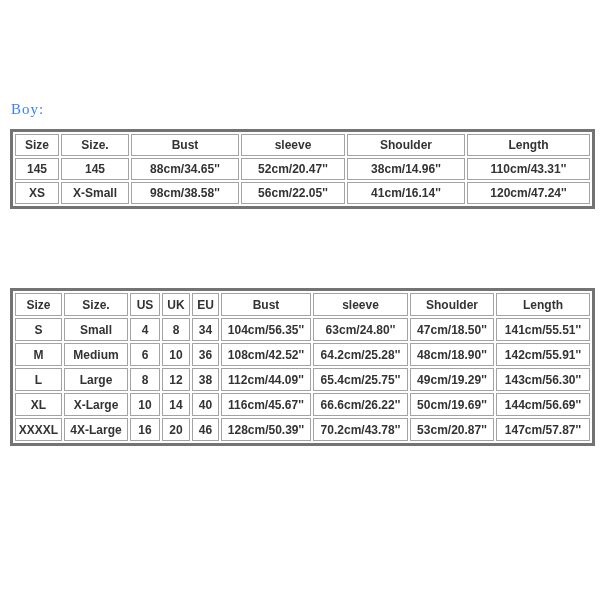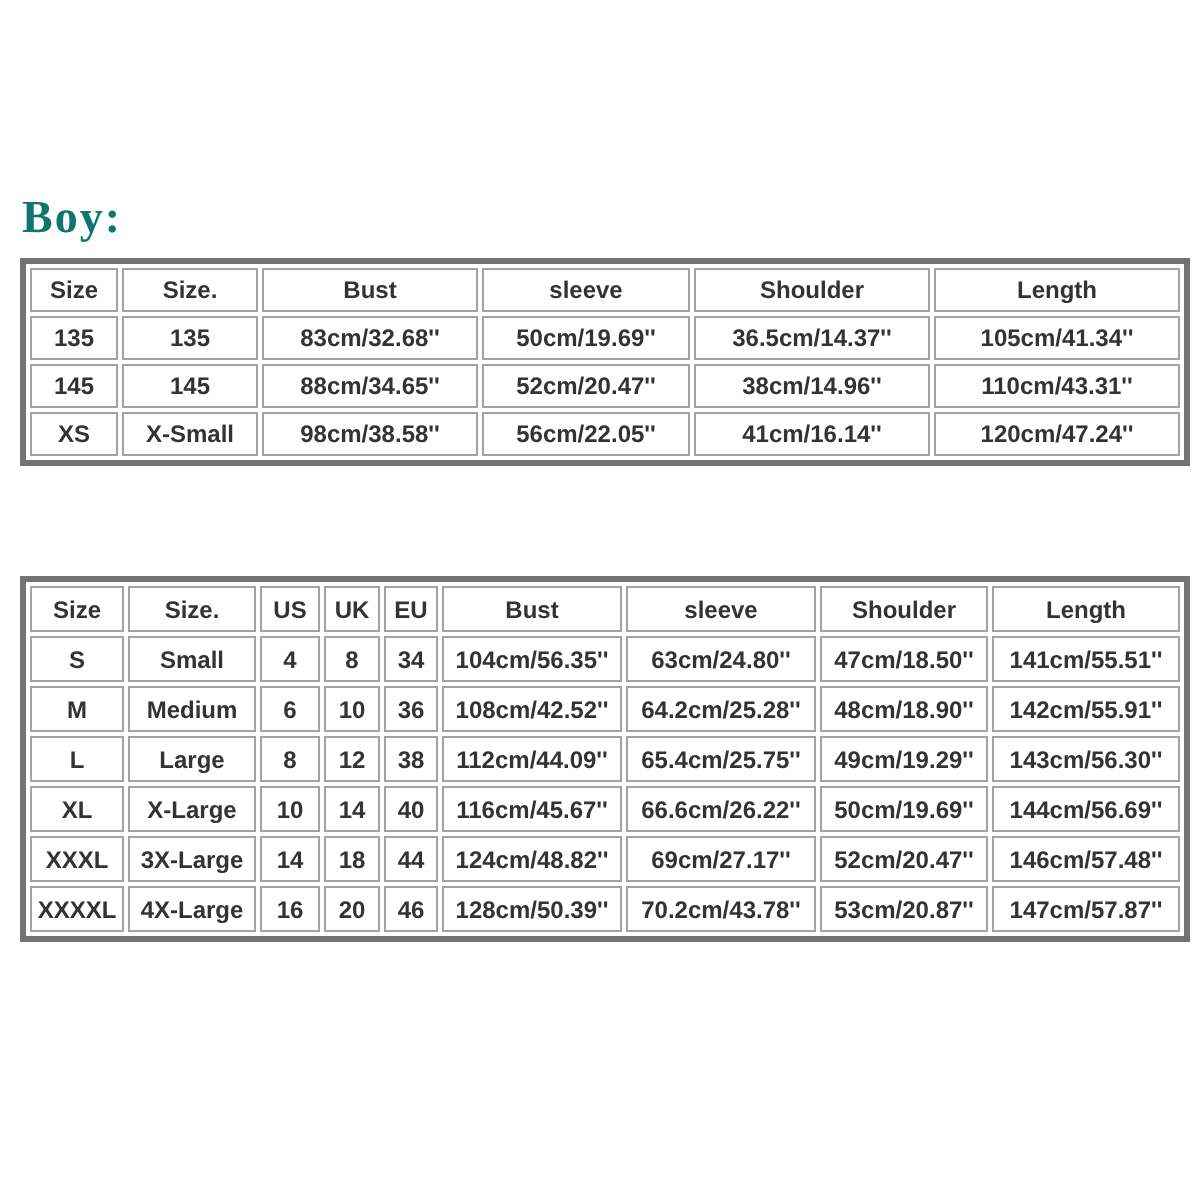--- a/index.html
+++ b/index.html
@@ -12,24 +12,24 @@
     width: 600px;
     height: 600px;
     background: #ffffff;
     overflow: hidden;
     font-family: "Liberation Sans", sans-serif;
   }
   .section-heading {
     position: absolute;
     left: 11px;
     font-family: "Liberation Serif", serif;
-    font-weight: bold;
-    font-size: 23px;
+    font-weight: normal;
+    font-size: 15px;
     line-height: 24px;
-    color: #0f766e;
+    color: #3b82f6;
     letter-spacing: 1px;
   }
   #boy-heading { top: 97px; }
   #man-heading { top: 259px; margin-top: 40px; }
 
   table.size-table {
     position: absolute;
     left: 10px;
     width: 581px;
     table-layout: fixed;
@@ -76,28 +76,20 @@
         <tr>
           <th>Size</th>
           <th>Size.</th>
           <th>Bust</th>
           <th>sleeve</th>
           <th>Shoulder</th>
           <th>Length</th>
         </tr>
       </thead>
     <tbody>
-        <tr>
-          <td>135</td>
-          <td>135</td>
-          <td>83cm/32.68''</td>
-          <td>50cm/19.69''</td>
-          <td>36.5cm/14.37''</td>
-          <td>105cm/41.34''</td>
-        </tr>
         <tr>
           <td>145</td>
           <td>145</td>
           <td>88cm/34.65''</td>
           <td>52cm/20.47''</td>
           <td>38cm/14.96''</td>
           <td>110cm/43.31''</td>
         </tr>
         <tr>
           <td>XS</td>
@@ -176,31 +168,20 @@
           <td>X-Large</td>
           <td>10</td>
           <td>14</td>
           <td>40</td>
           <td>116cm/45.67''</td>
           <td>66.6cm/26.22''</td>
           <td>50cm/19.69''</td>
           <td>144cm/56.69''</td>
         </tr>
         <tr>
-          <td>XXXL</td>
-          <td>3X-Large</td>
-          <td>14</td>
-          <td>18</td>
-          <td>44</td>
-          <td>124cm/48.82''</td>
-          <td>69cm/27.17''</td>
-          <td>52cm/20.47''</td>
-          <td>146cm/57.48''</td>
-        </tr>
-        <tr>
           <td>XXXXL</td>
           <td>4X-Large</td>
           <td>16</td>
           <td>20</td>
           <td>46</td>
           <td>128cm/50.39''</td>
           <td>70.2cm/43.78''</td>
           <td>53cm/20.87''</td>
           <td>147cm/57.87''</td>
         </tr>

